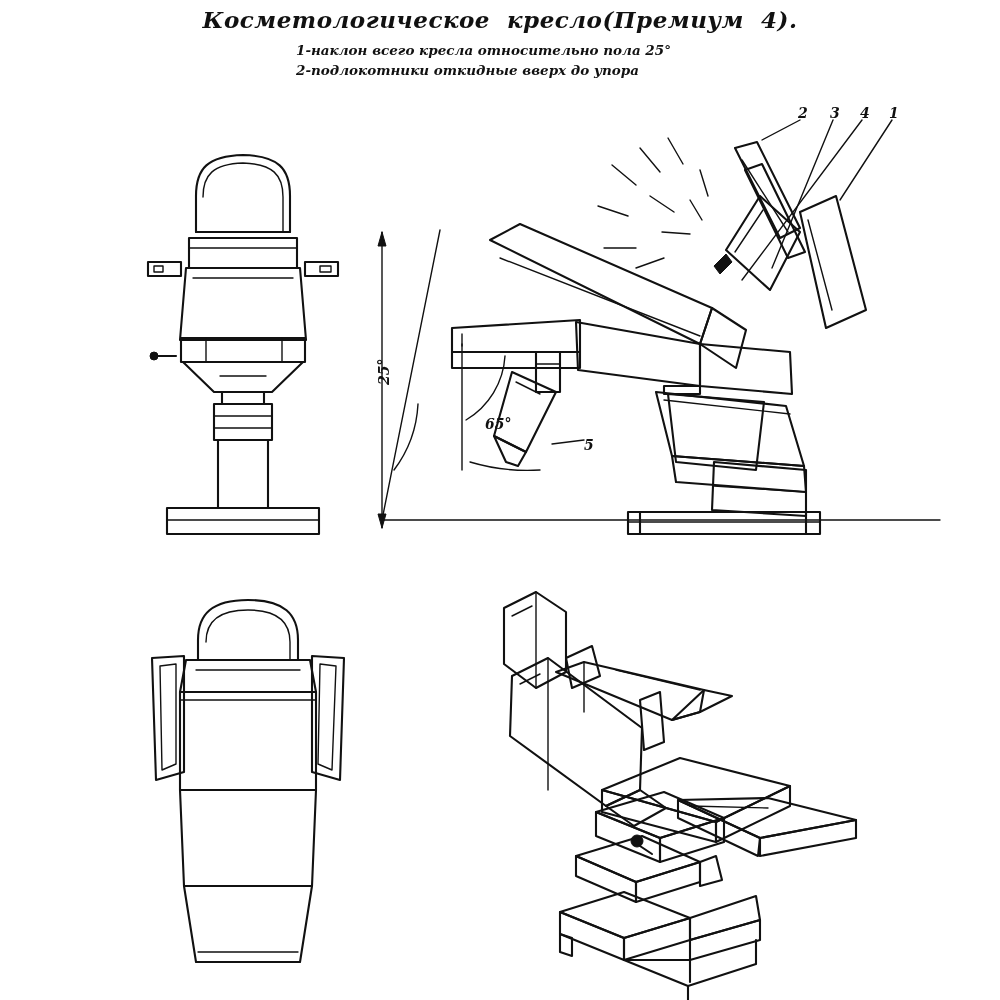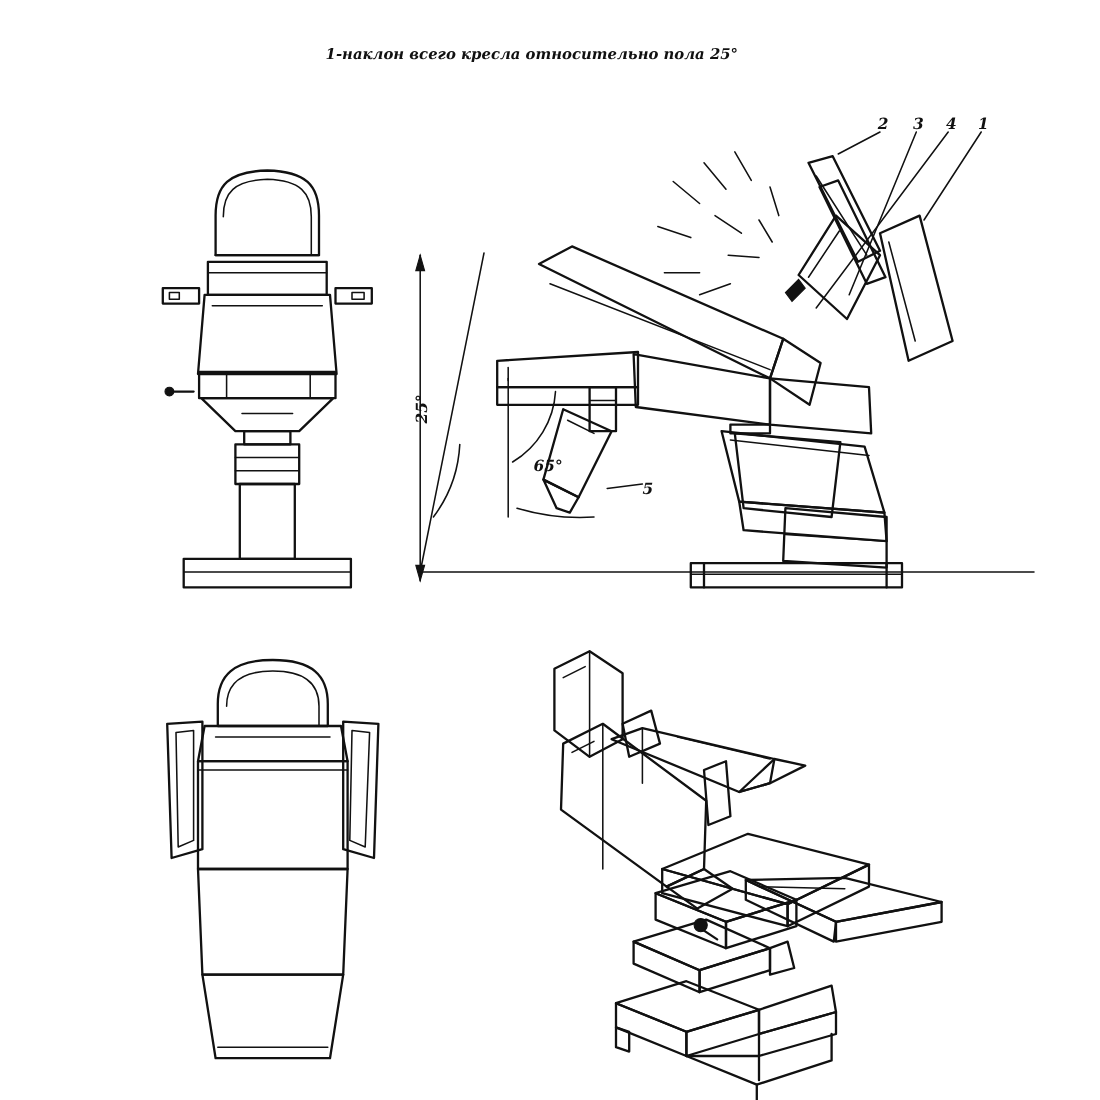--- a/index.html
+++ b/index.html
@@ -85,23 +85,25 @@
     fill: #111111;
     stroke: #111111;
     stroke-width: 1;
   }
 </style>
 </head>
 <body>
 
 <div id="sheet">
 
+  <div id="title">Косметологическое  кресло(Премиум  4).</div>
 
   <div id="notes">
     <div>1-наклон всего кресла относительно пола 25°</div>
+    <div>2-подлокотники откидные вверх до упора</div>
   </div>
 
   <div class="lbl" style="left:798px; top:105px;">2</div>
   <div class="lbl" style="left:830px; top:105px;">3</div>
   <div class="lbl" style="left:860px; top:105px;">4</div>
   <div class="lbl" style="left:889px; top:105px;">1</div>
 
   <div class="lbl rot" style="left:376px; top:385px;">25°</div>
 
   <div class="lbl" style="left:485px; top:376px;margin-top:40px;">65°</div>

